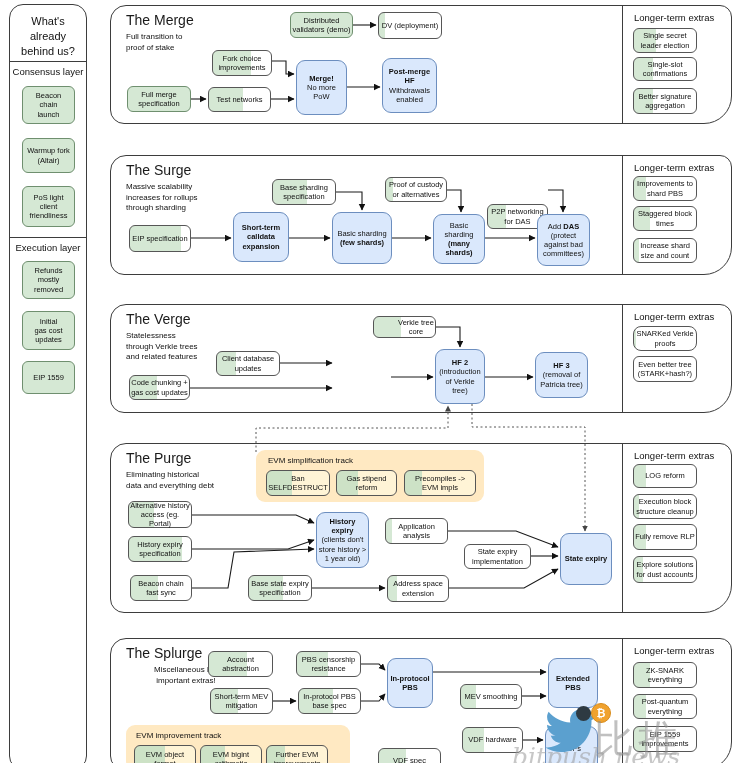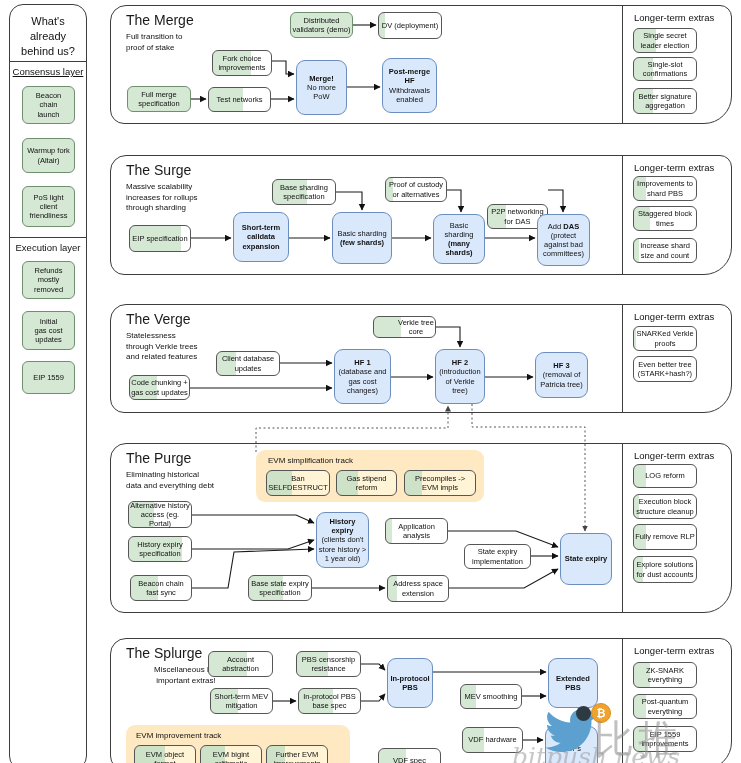--- a/index.html
+++ b/index.html
@@ -88,21 +88,21 @@
     <div class="wm-badge"></div>
     <div class="wm-coin">₿</div>
     <div class="wm-cn">比推</div>
     <div class="wm-en">bitpush news</div>
   </div>
 <div class="sidebar" style="left: 9px; top: 4px; width: 78px; height: 766px;"></div>
     <div class="sb-title" style="left: 10px; top: 14px; width: 76px;">What's
 already
 behind us?</div>
     <div class="hdiv" style="left: 9px; top: 61px; width: 78px;"></div>
-    <div class="sb-label" style="left: 9px; top: 66px; width: 78px; text-decoration: underline;">Consensus layer</div>
+    <div class="sb-label" style="left: 9px; top: 66px; width: 78px;">Consensus layer</div>
     <div class="box green pre" style="left: 22px; top: 86px; width: 53px; height: 38px;">Beacon
 chain
 launch</div>
     <div class="box green pre" style="left: 22px; top: 138px; width: 53px; height: 35px;">Warmup fork
 (Altair)</div>
     <div class="box green pre" style="left: 22px; top: 186px; width: 53px; height: 41px;">PoS light
 client
 friendliness</div>
     <div class="hdiv" style="left: 9px; top: 237px; width: 78px;"></div>
     <div class="sb-label" style="left: 9px; top: 242px; width: 78px;">Execution layer</div>
@@ -198,30 +198,27 @@
     <div class="extras-h" style="left: 634px; top: 311px;">Longer-term extras</div>
     <div class="box" style="left: 216px; top: 351px; width: 64px; height: 25px; background: linear-gradient(90deg, rgb(213, 232, 212) 30%, rgb(255, 255, 255) 30%);">
       <div><span>Client database updates</span></div>
     </div>
     <div class="box" style="left: 129px; top: 375px; width: 61px; height: 25px; background: linear-gradient(90deg, rgb(213, 232, 212) 45%, rgb(255, 255, 255) 45%);">
       <div><span>Code chunking + gas cost updates</span></div>
     </div>
     <div class="box" style="left: 373px; top: 316px; width: 63px; height: 22px; background: linear-gradient(90deg, rgb(213, 232, 212) 45%, rgb(255, 255, 255) 45%); padding-left: 24px;">
       <div><span>Verkle tree core</span></div>
     </div>
-    <div class="box blue" style="left: 334px; top: 349px; width: 57px; height: 55px;">
-      <div><b>HF 1</b><br><span>(database and gas cost changes)</span></div>
-    </div>
     <div class="box blue" style="left: 435px; top: 349px; width: 50px; height: 55px;">
       <div><b>HF 2</b><br><span>(introduction of Verkle tree)</span></div>
     </div>
     <div class="box blue" style="left: 535px; top: 352px; width: 53px; height: 46px;">
       <div><b>HF 3</b><br><span>(removal of Patricia tree)</span></div>
     </div>
-    <div class="box" style="left: 633px; top: 326px; width: 64px; height: 25px; background: linear-gradient(90deg, rgb(213, 232, 212) 4%, rgb(255, 255, 255) 4%);">
+    <div class="box" style="left: 633px; top: 326px; width: 64px; height: 25px; background: linear-gradient(90deg, rgb(213, 232, 212) 4%, rgb(255, 255, 255) 4%); border-radius: 8px;">
       <div><span>SNARKed Verkle proofs</span></div>
     </div>
     <div class="box" style="left: 633px; top: 356px; width: 64px; height: 26px;">
       <div><span>Even better tree (STARK+hash?)</span></div>
     </div>
     <div class="panel" style="left: 110px; top: 443px; width: 622px; height: 170px;"></div>
     <div class="sec-title" style="left: 126px; top: 450px;">The Purge</div>
     <div class="sec-sub" style="left: 126px; top: 470px; width: 120px;">Eliminating historical
 data and everything debt</div>
     <div class="vdiv" style="left: 622px; top: 443px; height: 170px;"></div>

